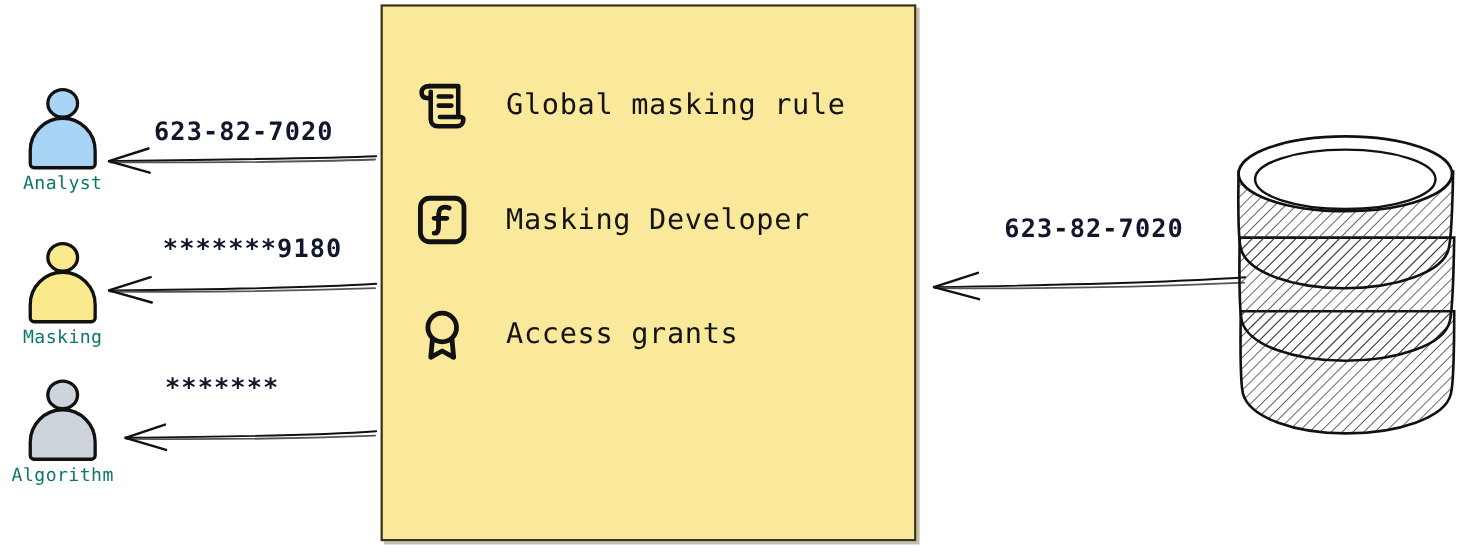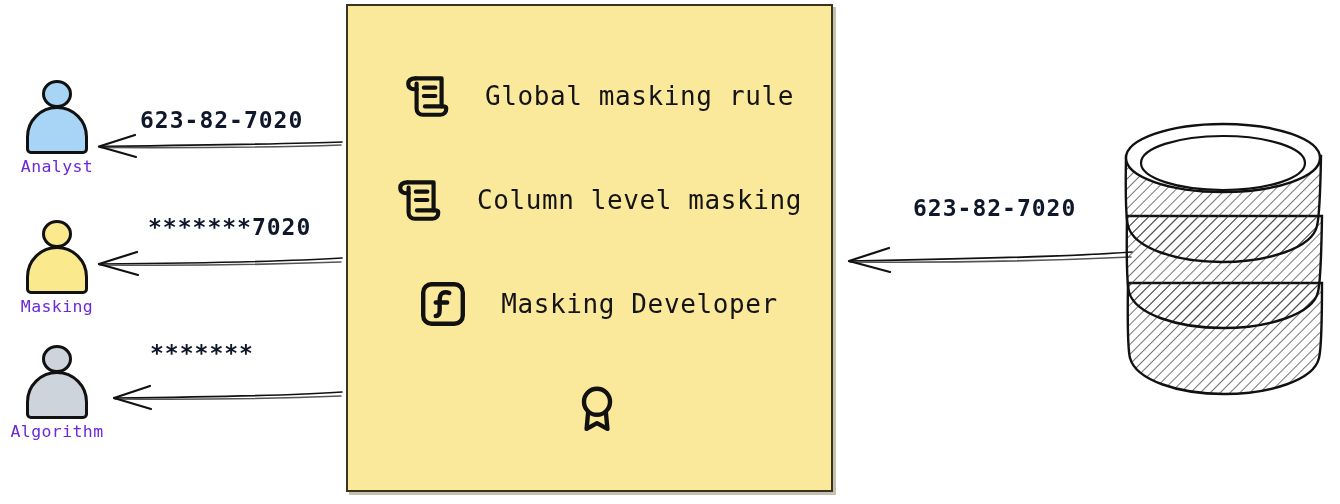--- a/index.html
+++ b/index.html
@@ -48,21 +48,21 @@
     height: 48px;
     border: 3.5px solid #111111;
     box-sizing: border-box;
     border-radius: 44px 44px 7px 7px;
   }
   .persona-label {
     margin-top: 2px;
     font-size: 16.5px;
     letter-spacing: 0.4px;
     line-height: 1.1;
-    color: #6d28d9;
+    color: #0f766e;
   }
 
   #persona-analyst  { left: 2px;  top: 78px;  }
   #persona-support  { left: 2px;  top: 218px; }
   #persona-developer{ left: 2px;  top: 343px; }
 
   
   .arrow {
     position: absolute;
   }
@@ -102,21 +102,20 @@
   .policy-list {
     position: absolute;
     left: 26px;
     top: 38px;
     right: 12px;
   }
   .policy-item {
     display: flex;
     align-items: center;
     height: 104px;
-    justify-content: center;
   }
   .policy-icon {
     width: 56px;
     height: 56px;
     flex: 0 0 56px;
     display: flex;
     align-items: center;
     justify-content: center;
   }
   .policy-icon svg { display: block; }
@@ -167,21 +166,21 @@
 
 <div class="flow-label" id="label-analyst">623-82-7020</div>
 <div class="arrow" id="arrow-analyst">
   <svg width="250" height="30" viewBox="0 0 250 30">
     <path d="M247,12 C200,14 120,15 4,16.5" stroke="#111" stroke-width="1.7" fill="none" stroke-linecap="round"></path>
     <path d="M246,15 C190,17 110,18 5,17.5" stroke="#555" stroke-width="1.6" fill="none" stroke-linecap="round"></path>
     <path d="M4,16.5 L40,5 M4,16.5 L41,27" stroke="#111" stroke-width="2.2" fill="none" stroke-linecap="round"></path>
   </svg>
 </div>
 
-<div class="flow-label" id="label-support">*******7020</div>
+<div class="flow-label" id="label-support">*******9180</div>
 <div class="arrow" id="arrow-support">
   <svg width="250" height="30" viewBox="0 0 250 30">
     <path d="M247,10 C200,13 120,15 4,16" stroke="#111" stroke-width="1.7" fill="none" stroke-linecap="round"></path>
     <path d="M246,14 C190,16 110,18 5,17" stroke="#555" stroke-width="1.6" fill="none" stroke-linecap="round"></path>
     <path d="M4,16 L42,4 M4,16 L43,27" stroke="#111" stroke-width="2.2" fill="none" stroke-linecap="round"></path>
   </svg>
 </div>
 
 <div class="flow-label" id="label-developer">*******</div>
 <div class="arrow" id="arrow-developer">
@@ -212,53 +211,40 @@
             <path d="M13 7 C8 7 6 9.5 6 12.5 C6 15.5 8 17.5 12 17.5 H14"></path>
             <path d="M14 12 V36 C14 39.5 16.5 42 20 42 H37 C40.5 42 42.5 39.5 42.5 36 C42.5 34.5 41 34 39 34 H22"></path>
             <path d="M21 16 H32"></path>
             <path d="M21 24 H32"></path>
           </g>
         </svg>
       </span>
       <span class="policy-text">Global masking rule</span>
     </div>
 
-    <div class="policy-item">
-      <span class="policy-icon">
-        <svg width="50" height="50" viewBox="0 0 48 48">
-          <g fill="none" stroke="#111" stroke-width="4" stroke-linecap="round" stroke-linejoin="round">
-            <path d="M13 7 H38 V34"></path>
-            <path d="M13 7 C8 7 6 9.5 6 12.5 C6 15.5 8 17.5 12 17.5 H14"></path>
-            <path d="M14 12 V36 C14 39.5 16.5 42 20 42 H37 C40.5 42 42.5 39.5 42.5 36 C42.5 34.5 41 34 39 34 H22"></path>
-            <path d="M21 16 H32"></path>
-            <path d="M21 24 H32"></path>
-          </g>
-        </svg>
-      </span>
-      <span class="policy-text">Column level masking</span>
-    </div>
 
     <div class="policy-item">
       <span class="policy-icon">
         <svg width="50" height="50" viewBox="0 0 48 48">
           <rect x="5" y="5" width="38" height="38" rx="8" ry="8" fill="none" stroke="#111" stroke-width="4.2"></rect>
           <path d="M30 13.5 C30 13.5 26.5 12 23.5 13.5 C20.5 15 20.8 19 20.8 22.5 L20.8 30 C20.8 33.5 19.5 35.5 17 35.5" fill="none" stroke="#111" stroke-width="4.2" stroke-linecap="round"></path>
           <path d="M17 22.5 H28" fill="none" stroke="#111" stroke-width="4.2" stroke-linecap="round"></path>
         </svg>
       </span>
       <span class="policy-text">Masking Developer</span>
     </div>
 
     <div class="policy-item">
       <span class="policy-icon">
         <svg width="50" height="50" viewBox="0 0 48 48">
           <circle cx="24" cy="18" r="12.5" fill="none" stroke="#111" stroke-width="4.2"></circle>
           <path d="M15.5 28 L14 44 L24 38.5 L34 44 L32.5 28" fill="none" stroke="#111" stroke-width="4.2" stroke-linecap="round" stroke-linejoin="round"></path>
         </svg>
       </span>
+      <span class="policy-text">Access grants</span>
     </div>
 
   </div>
 </div>
 
 <div id="database-store">
   <svg width="215" height="290" viewBox="0 0 215 290">
     <defs>
       <pattern id="hatch" width="7" height="7" patternTransform="rotate(45)" patternUnits="userSpaceOnUse">
         <line x1="0" y1="0" x2="0" y2="7" stroke="#3a3a3a" stroke-width="1.4"></line>

